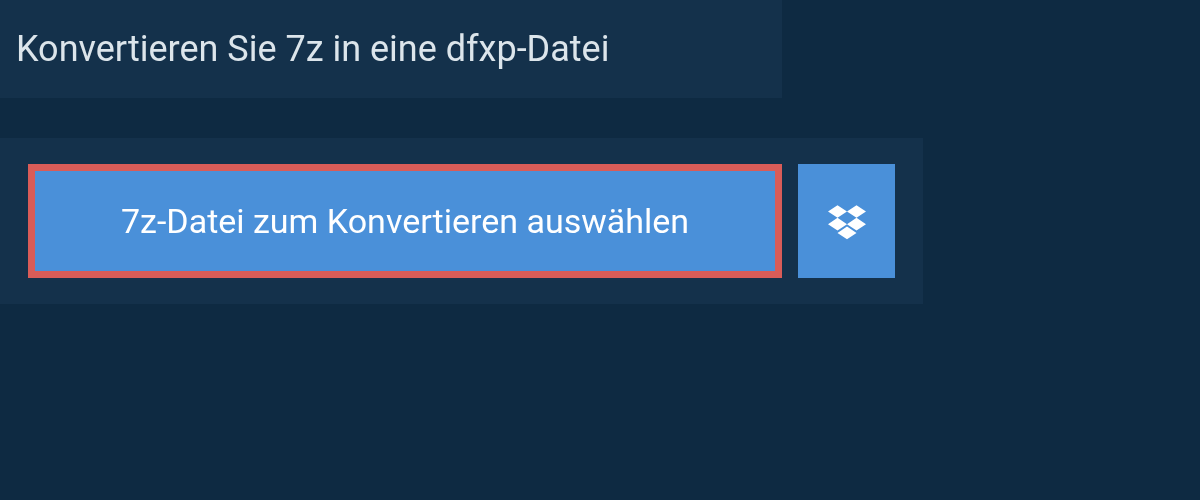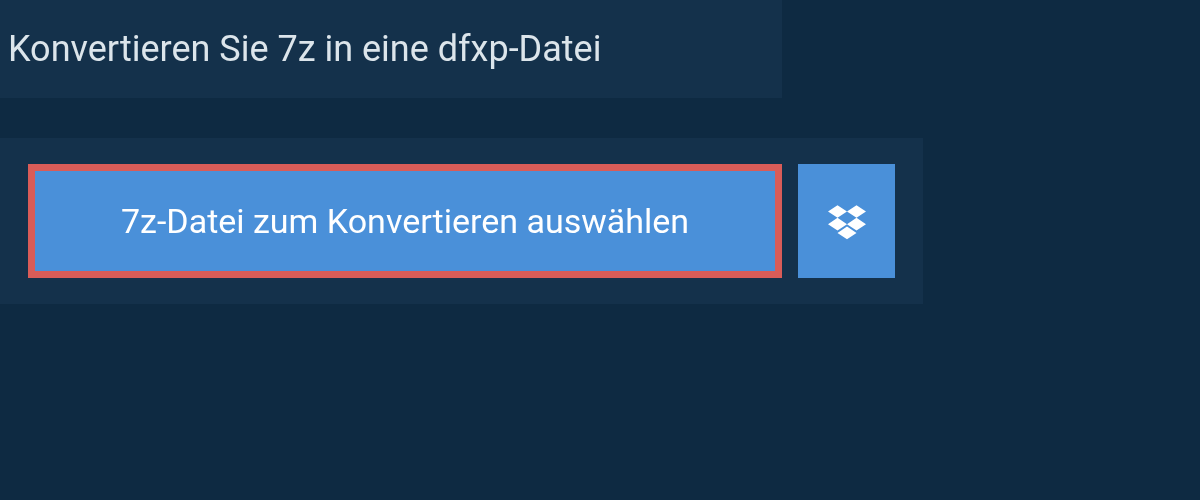--- a/index.html
+++ b/index.html
@@ -9,21 +9,21 @@
     }
     body {
       width: 1200px;
       height: 500px;
       background-color: #0e2a42;
       font-family: -apple-system, BlinkMacSystemFont, "Segoe UI", Roboto, Helvetica, Arial, sans-serif;
       overflow: hidden;
     }
     .header-bar {
       background-color: #14314b;
-      padding: 28px 8px;
+      padding: 28px 16px;
       display: inline-block;
       width: 782px;
     }
     .header-title {
       color: #dce5eb;
       font-size: 36px;
       font-weight: 400;
     }
     .action-panel {
       background-color: #14314b;

